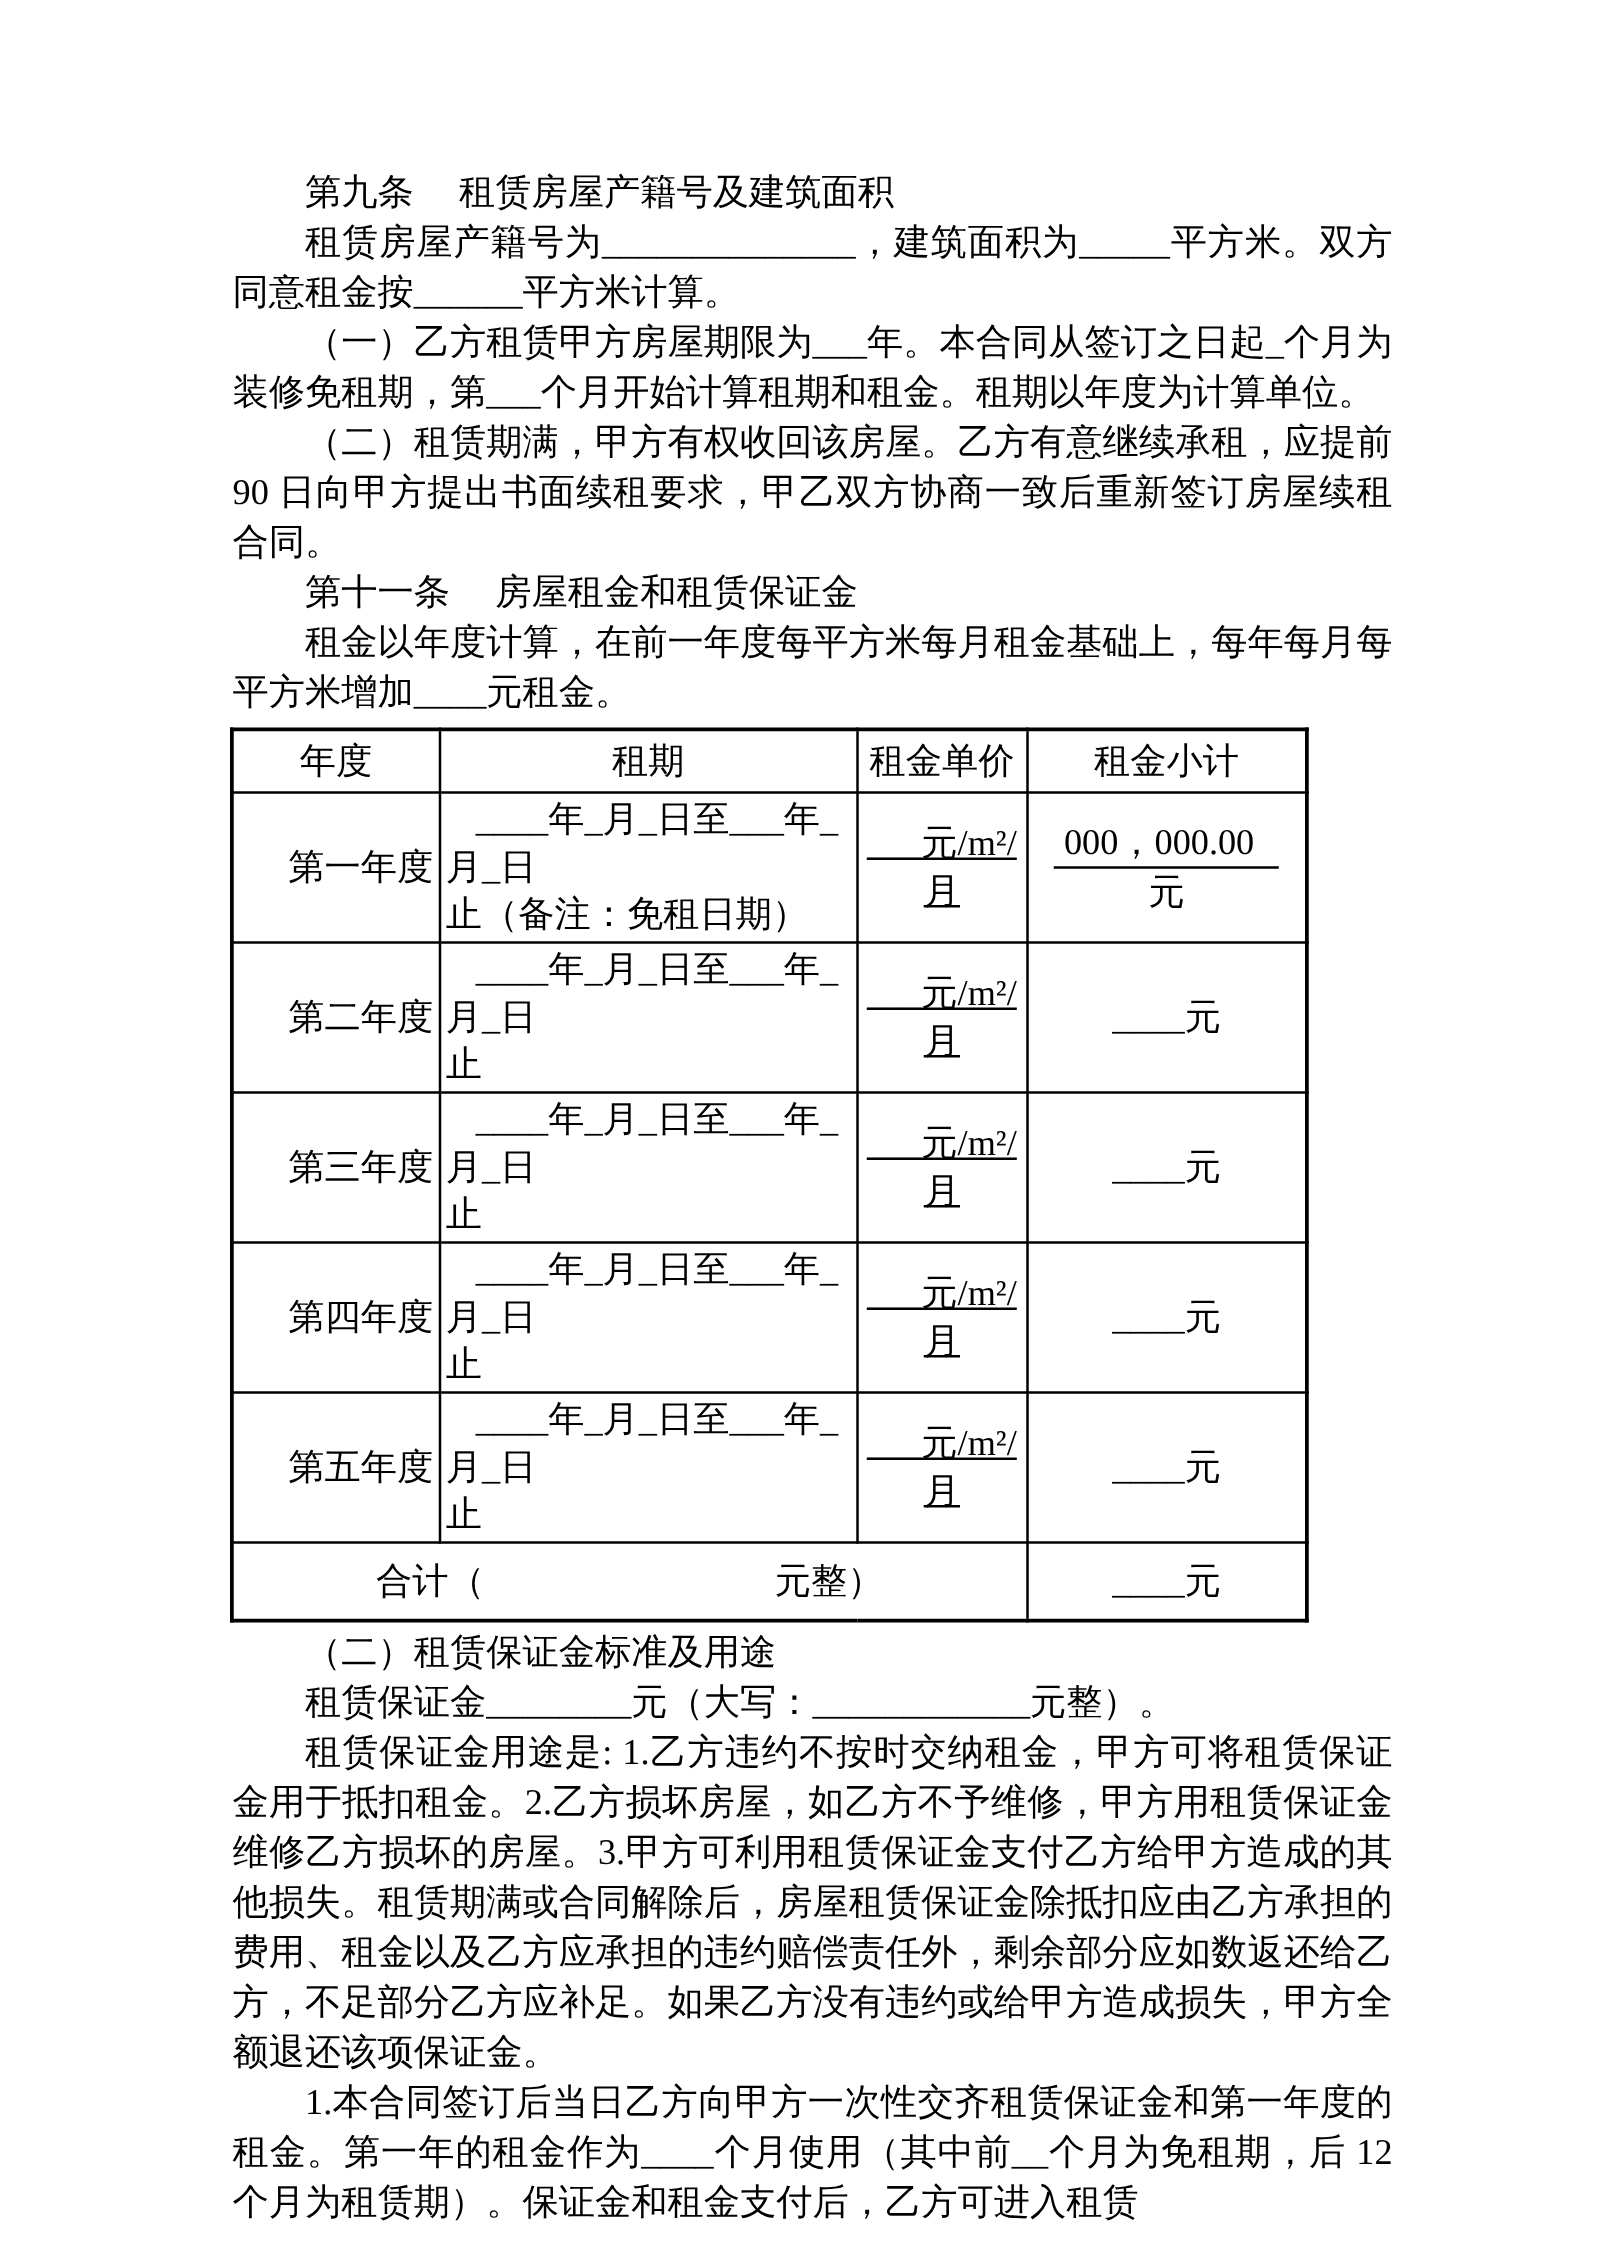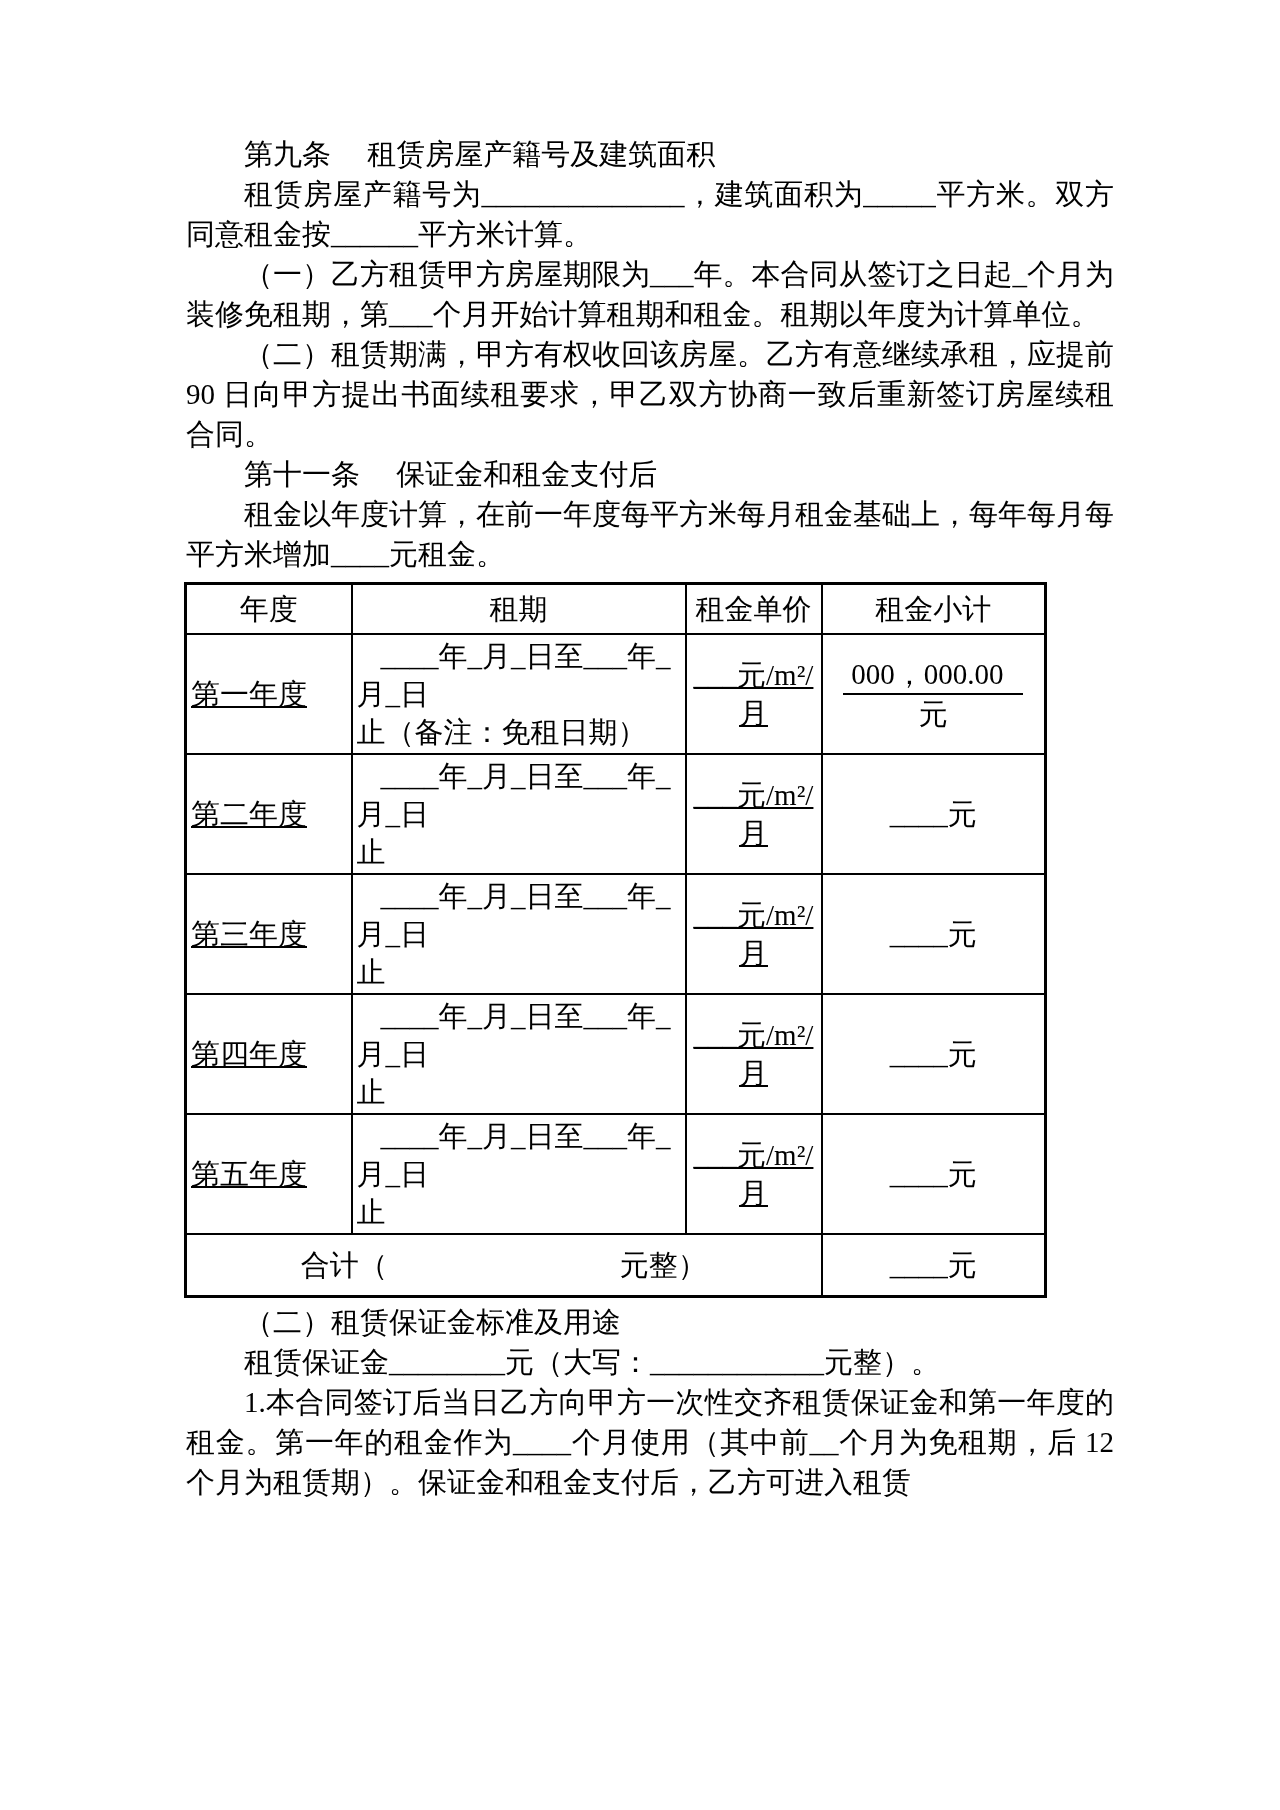--- a/index.html
+++ b/index.html
@@ -39,21 +39,21 @@
   table.rent-table td {
     border: 2px solid #000000;
     font-weight: normal;
     font-size: 29px;
     line-height: 38px;
     padding: 2px 4px;
     vertical-align: middle;
     word-break: break-all;
   }
   table.rent-table th { height: 44px; text-align: center; }
-  td.c-year   { text-align: left; text-decoration: underline; }
+  td.c-year   { text-align: right; }
   td.c-period { text-align: left; padding-left: 12px; padding-right: 10px; text-indent: 24px; height: 78px; }
   td.c-period .second-line { text-indent: 0; }
   td.c-price  { text-align: center; padding: 2px 6px; text-decoration: underline; }
   td.c-subtotal { text-align: center; }
   .amt-underline {
     display: inline-block;
     border-bottom: 2px solid #000000;
     padding: 0 20px 0 8px;
   }
   td.total-label { text-align: center; height: 56px; }
@@ -62,21 +62,21 @@
 </head>
 <body>
 
 <div class="page">
 
   <div>
       <p class="para">第九条　 租赁房屋产籍号及建筑面积</p>
       <p class="para">租赁房屋产籍号为______________，建筑面积为_____平方米。双方同意租金按______平方米计算。</p>
       <p class="para">（一）乙方租赁甲方房屋期限为___年。本合同从签订之日起_个月为装修免租期，第___个月开始计算租期和租金。租期以年度为计算单位。</p>
       <p class="para">（二）租赁期满，甲方有权收回该房屋。乙方有意继续承租，应提前 90 日向甲方提出书面续租要求，甲乙双方协商一致后重新签订房屋续租合同。</p>
-      <p class="para">第十一条　 保证金和租金支付后</p>
+      <p class="para">第十一条　 房屋租金和租赁保证金</p>
       <p class="para">租金以年度计算，在前一年度每平方米每月租金基础上，每年每月每平方米增加____元租金。</p>
     </div>
 
   <table class="rent-table">
     <colgroup>
       <col style="width:166px">
       <col style="width:334px">
       <col style="width:136px">
       <col style="width:224px">
     </colgroup>
@@ -124,16 +124,17 @@
       <tr>
         <td class="total-label" colspan="3">合计（　　　　　　　　元整）</td>
         <td class="total-value">____元</td>
       </tr>
     </tfoot>
   </table>
 
   <div>
       <p class="para">（二）租赁保证金标准及用途</p>
       <p class="para">租赁保证金________元（大写：____________元整）。</p>
+      <p class="para">租赁保证金用途是: 1.乙方违约不按时交纳租金，甲方可将租赁保证金用于抵扣租金。2.乙方损坏房屋，如乙方不予维修，甲方用租赁保证金维修乙方损坏的房屋。3.甲方可利用租赁保证金支付乙方给甲方造成的其他损失。租赁期满或合同解除后，房屋租赁保证金除抵扣应由乙方承担的费用、租金以及乙方应承担的违约赔偿责任外，剩余部分应如数返还给乙方，不足部分乙方应补足。如果乙方没有违约或给甲方造成损失，甲方全额退还该项保证金。</p>
       <p class="para">1.本合同签订后当日乙方向甲方一次性交齐租赁保证金和第一年度的租金。第一年的租金作为____个月使用（其中前__个月为免租期，后 12 个月为租赁期）。保证金和租金支付后，乙方可进入租赁</p>
     </div>
 
 </div>
 
 </body></html>

